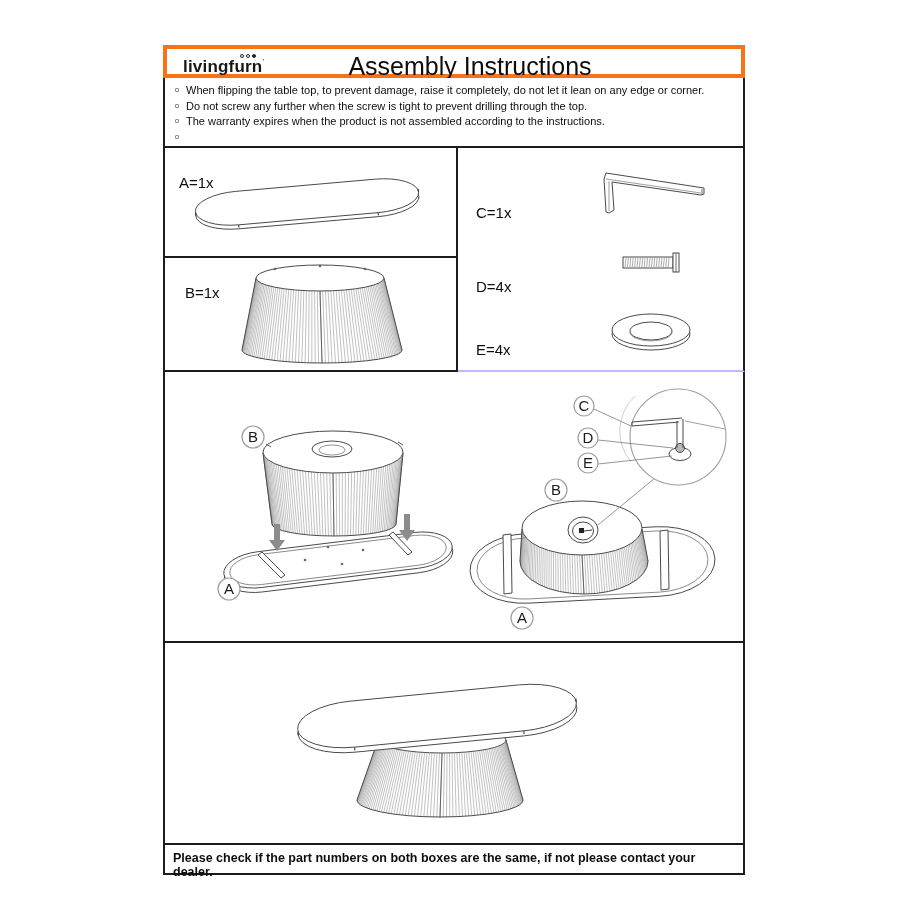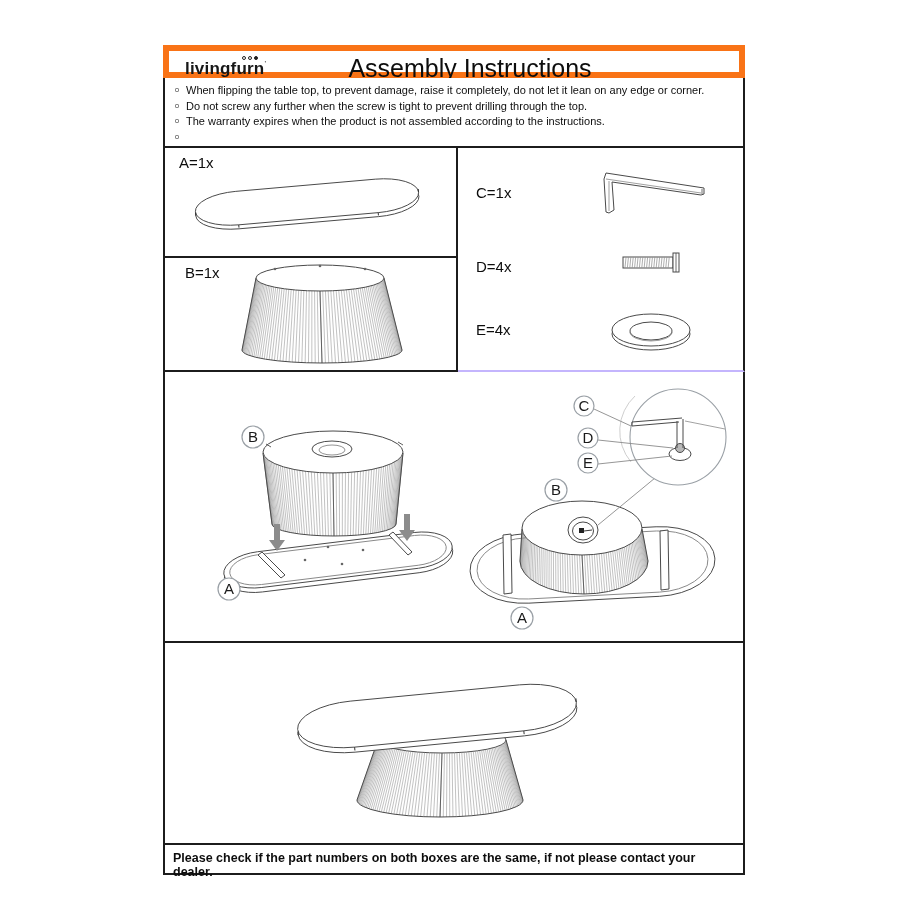--- a/index.html
+++ b/index.html
@@ -1,39 +1,39 @@
 <!DOCTYPE html>
 <html><head>
 <meta charset="utf-8">
 <style>
   * { margin:0; padding:0; box-sizing:border-box; }
   html,body { width:912px; height:912px; background:#ffffff; font-family:"Liberation Sans", sans-serif; color:#111; }
   .sheet { position:relative; width:912px; height:912px; background:#fff; }
   .box { position:absolute; background:#fff; }
-  .b-all    { border:6px solid #f97316; }
+  .b-all    { border:4px solid #f97316; }
   .b-lrb    { border-left:2px solid #1c1c1c; border-right:2px solid #1c1c1c; border-bottom:2px solid #1c1c1c; }
   .b-rb     { border-right:2px solid #1c1c1c; border-bottom:2px solid #c4b5fd;text-decoration:underline; }
 
   
   .hdr { display:flex; align-items:center; }
   .logo { position:absolute; left:16px; top:8px; height:24px; }
   .logo-text { font-size:17px; font-weight:bold; letter-spacing:0.2px; color:#171717; }
   .logo-dots { position:absolute; top:-3px; left:57px; display:flex; gap:2px; }
   .logo-dots i { display:block; width:4px; height:4px; border-radius:50%; border:1px solid #222; }
   .logo-dots i.filled { background:#222; }
   .logo-tm { font-size:8px; vertical-align:top; color:#222; }
   .title { position:absolute; left:0; right:0; top:3px; text-align:center; font-size:25px; color:#0d0d0d; padding-left:32px; }
 
   
   .warn-list { list-style:none; padding:5px 4px 0 8px; }
   .warn-list li { display:flex; align-items:flex-start; font-size:11px; line-height:15.6px; color:#0d0d0d; }
   .warn-bullet { flex:0 0 auto; width:4px; height:4px; border:1px solid #8a8a8a; border-radius:1px; margin:5px 7px 0 2px; }
 
   
-  .part-label { position:absolute; font-size:15px; color:#0d0d0d; }
+  .part-label { position:absolute; font-size:15px; color:#0d0d0d;margin-top:20px; }
   .psvg { position:absolute; left:0; top:0; }
 
   .note-text { font-size:12.5px; color:#0d0d0d; padding:6px 8px;font-weight:bold; }
 
   svg { display:block; }
   svg text.callout { font-family:"Liberation Sans", sans-serif; font-size:15px; fill:#1a1a1a; text-anchor:middle; }
   .ln  { fill:none; }
   .lnf { fill:#fff; }
 </style>
 </head>

